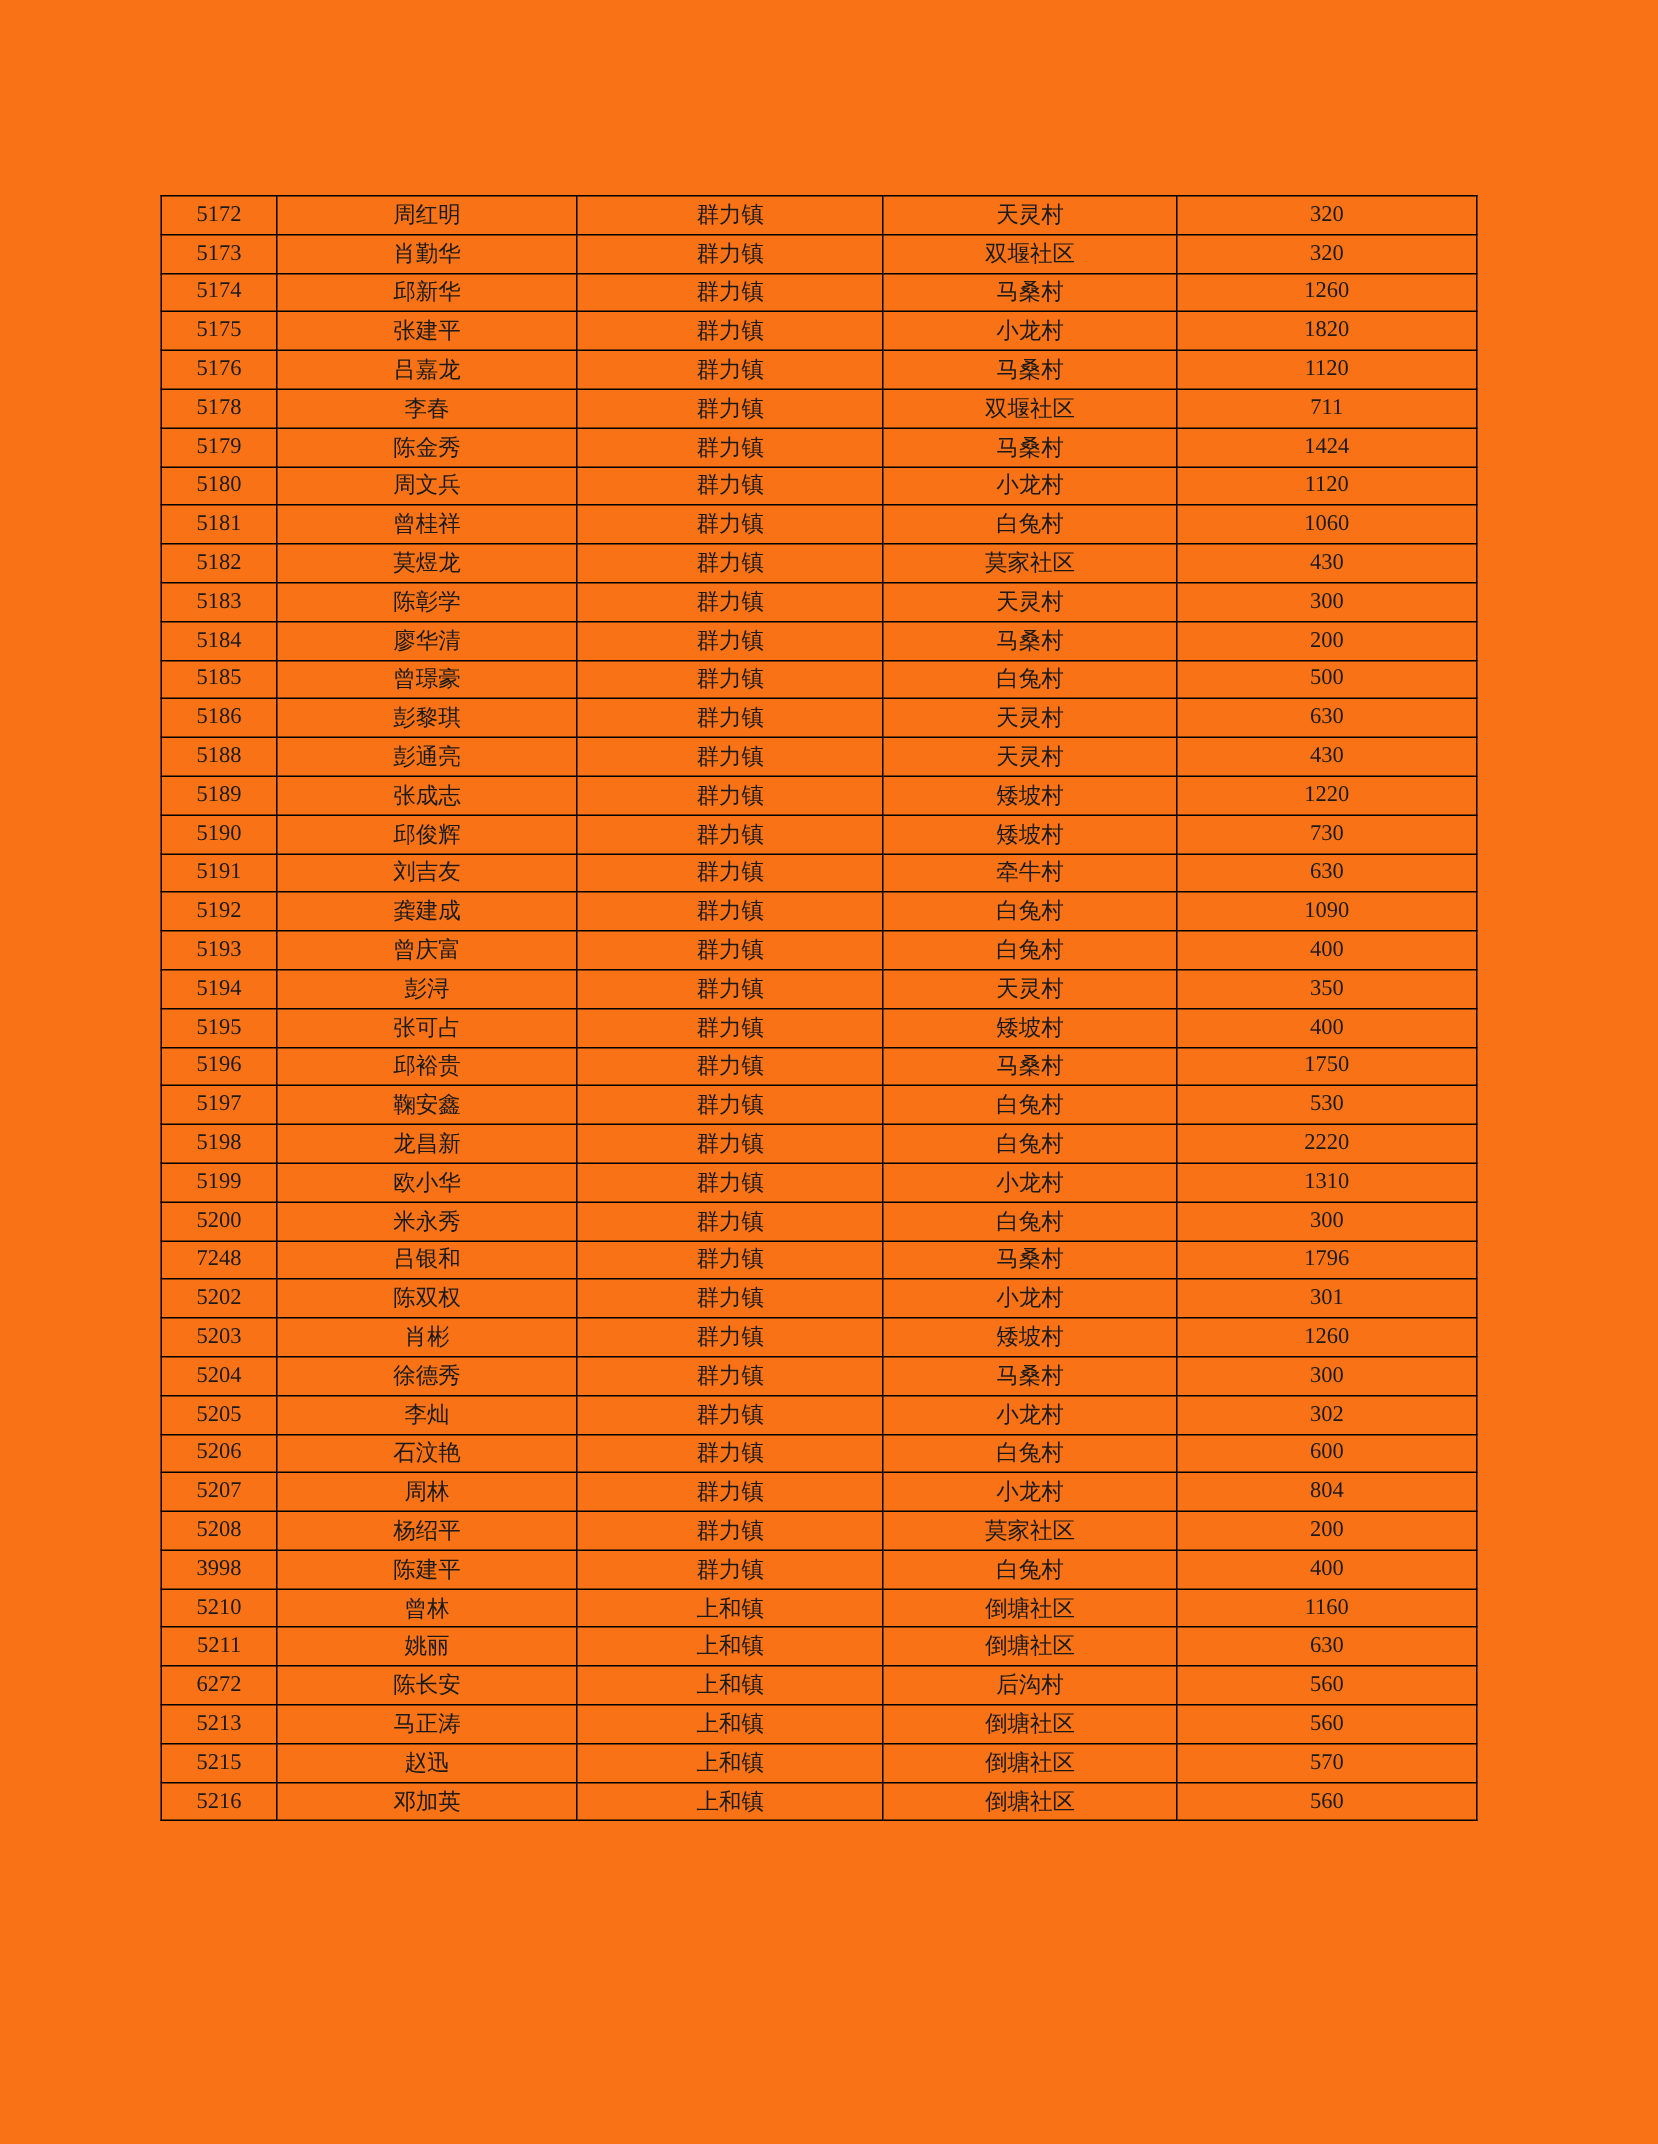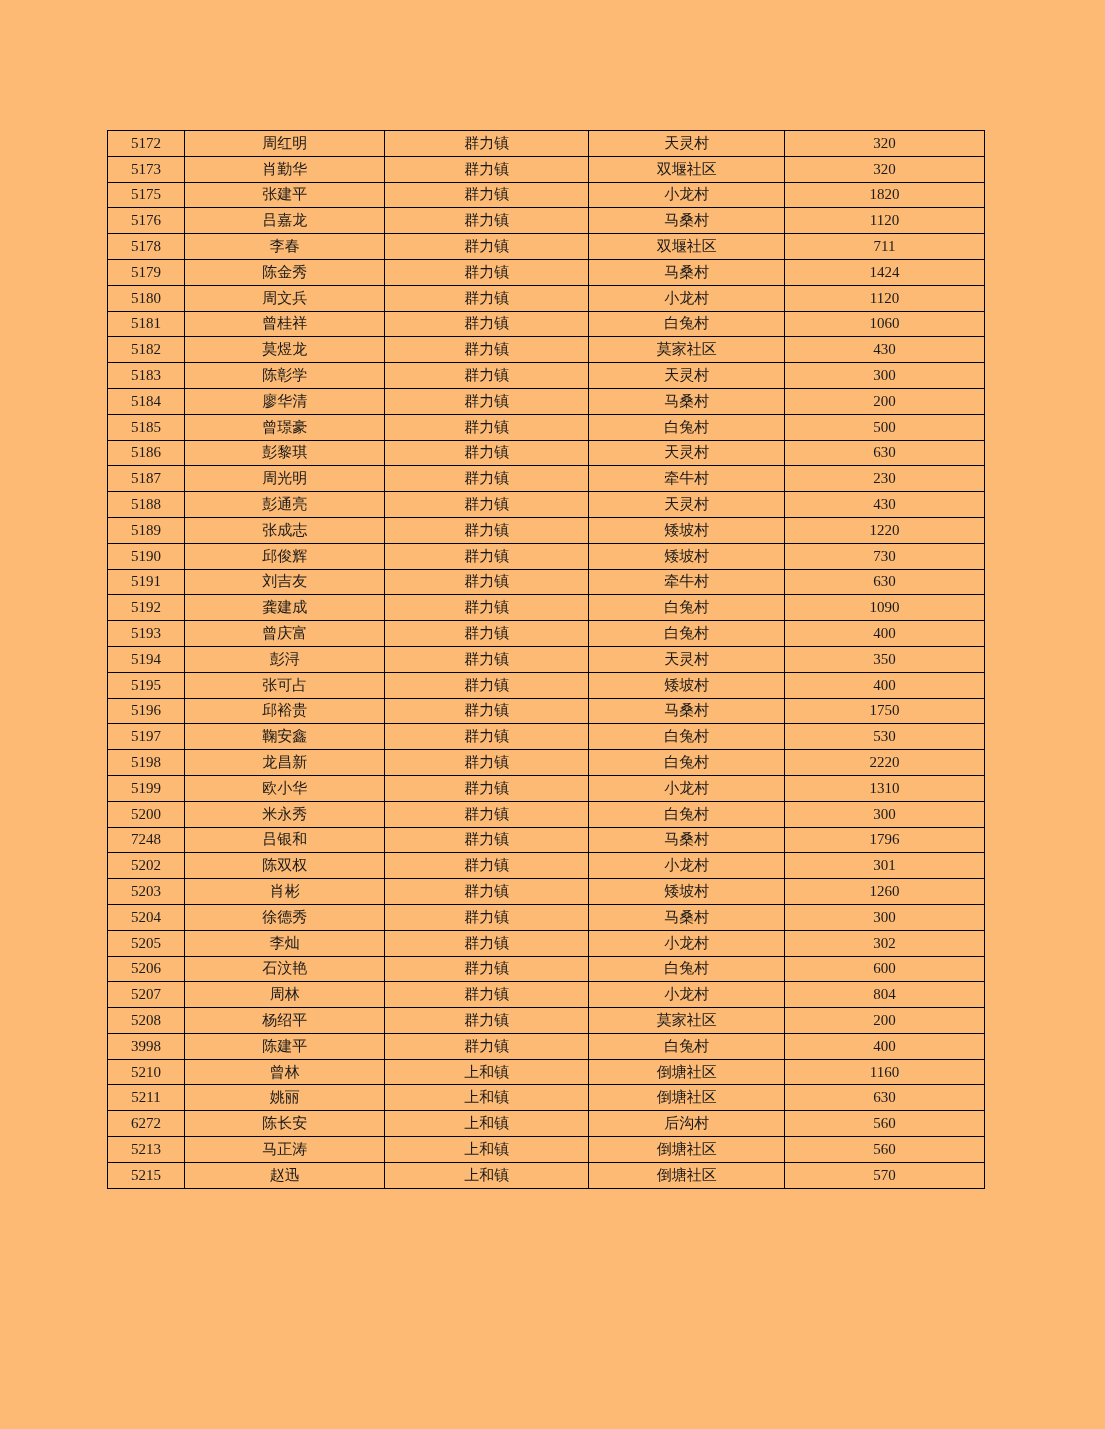--- a/index.html
+++ b/index.html
@@ -6,21 +6,21 @@
   html, body {
     width: 1105px;
     height: 1429px;
     background: #ffffff;
     font-family: "Liberation Serif", "DejaVu Serif", serif;
   }
   .page {
     position: relative;
     width: 1105px;
     height: 1429px;
-    background: #fdba74;
+    background: #f97316;
     overflow: hidden;
   }
   table.roster {
     position: absolute;
     left: 107px;
     top: 130px;
     width: 878px;
     border-collapse: collapse;
     table-layout: fixed;
   }
@@ -62,20 +62,27 @@
           <td>320</td>
         </tr>
         <tr>
           <td>5173</td>
           <td>肖勤华</td>
           <td>群力镇</td>
           <td>双堰社区</td>
           <td>320</td>
         </tr>
         <tr>
+          <td>5174</td>
+          <td>邱新华</td>
+          <td>群力镇</td>
+          <td>马桑村</td>
+          <td>1260</td>
+        </tr>
+        <tr>
           <td>5175</td>
           <td>张建平</td>
           <td>群力镇</td>
           <td>小龙村</td>
           <td>1820</td>
         </tr>
         <tr>
           <td>5176</td>
           <td>吕嘉龙</td>
           <td>群力镇</td>
@@ -139,27 +146,20 @@
           <td>500</td>
         </tr>
         <tr>
           <td>5186</td>
           <td>彭黎琪</td>
           <td>群力镇</td>
           <td>天灵村</td>
           <td>630</td>
         </tr>
         <tr>
-          <td>5187</td>
-          <td>周光明</td>
-          <td>群力镇</td>
-          <td>牵牛村</td>
-          <td>230</td>
-        </tr>
-        <tr>
           <td>5188</td>
           <td>彭通亮</td>
           <td>群力镇</td>
           <td>天灵村</td>
           <td>430</td>
         </tr>
         <tr>
           <td>5189</td>
           <td>张成志</td>
           <td>群力镇</td>
@@ -333,16 +333,23 @@
           <td>上和镇</td>
           <td>倒塘社区</td>
           <td>560</td>
         </tr>
         <tr>
           <td>5215</td>
           <td>赵迅</td>
           <td>上和镇</td>
           <td>倒塘社区</td>
           <td>570</td>
+        </tr>
+        <tr>
+          <td>5216</td>
+          <td>邓加英</td>
+          <td>上和镇</td>
+          <td>倒塘社区</td>
+          <td>560</td>
         </tr>
       </tbody>
   </table>
 </div>
 
 </body></html>

